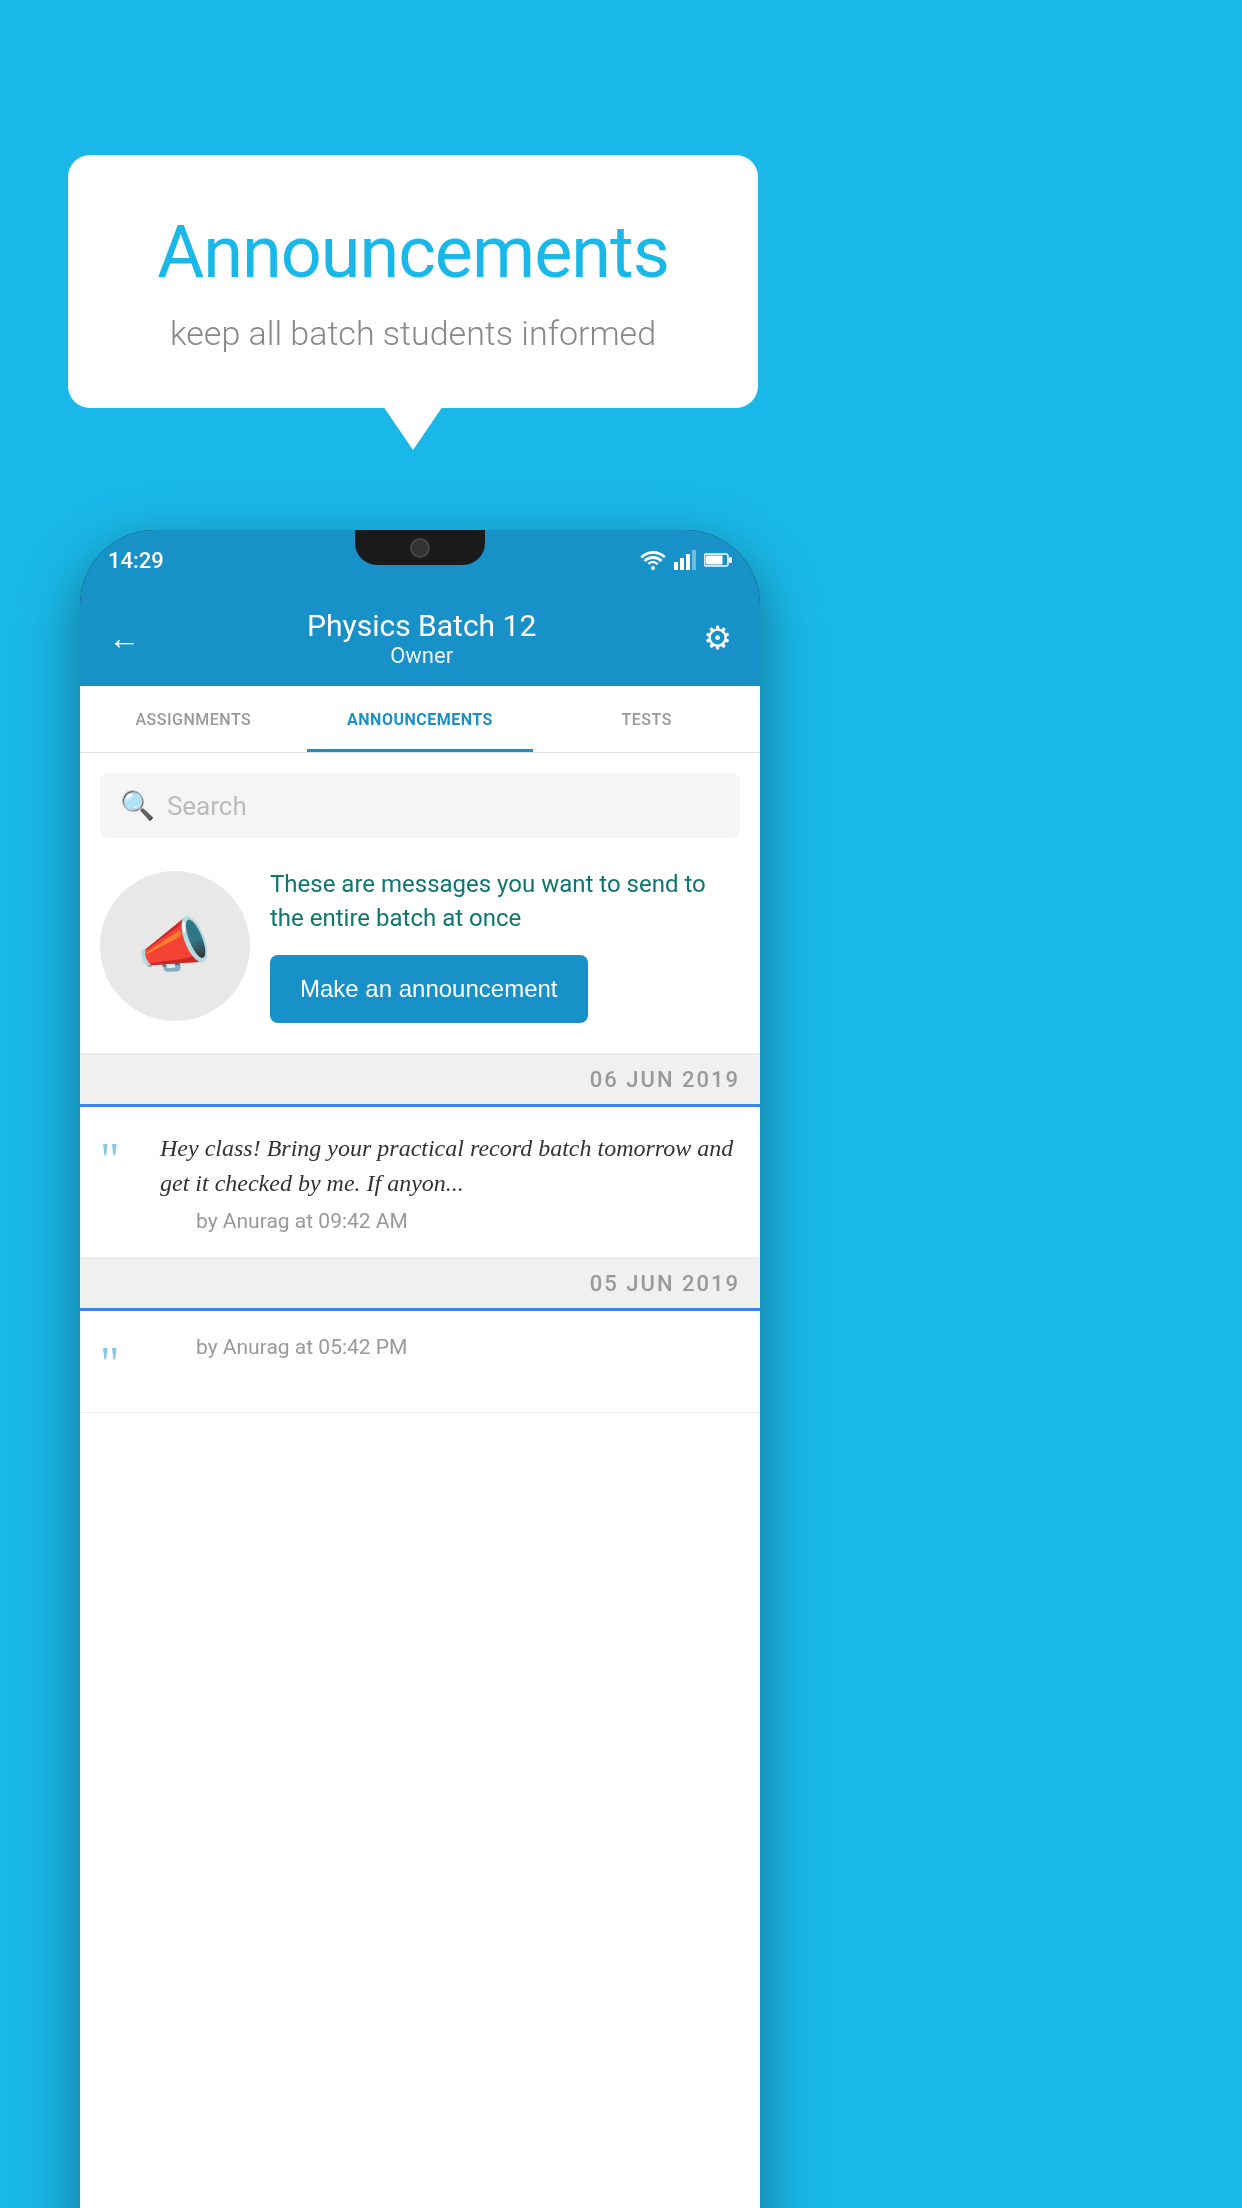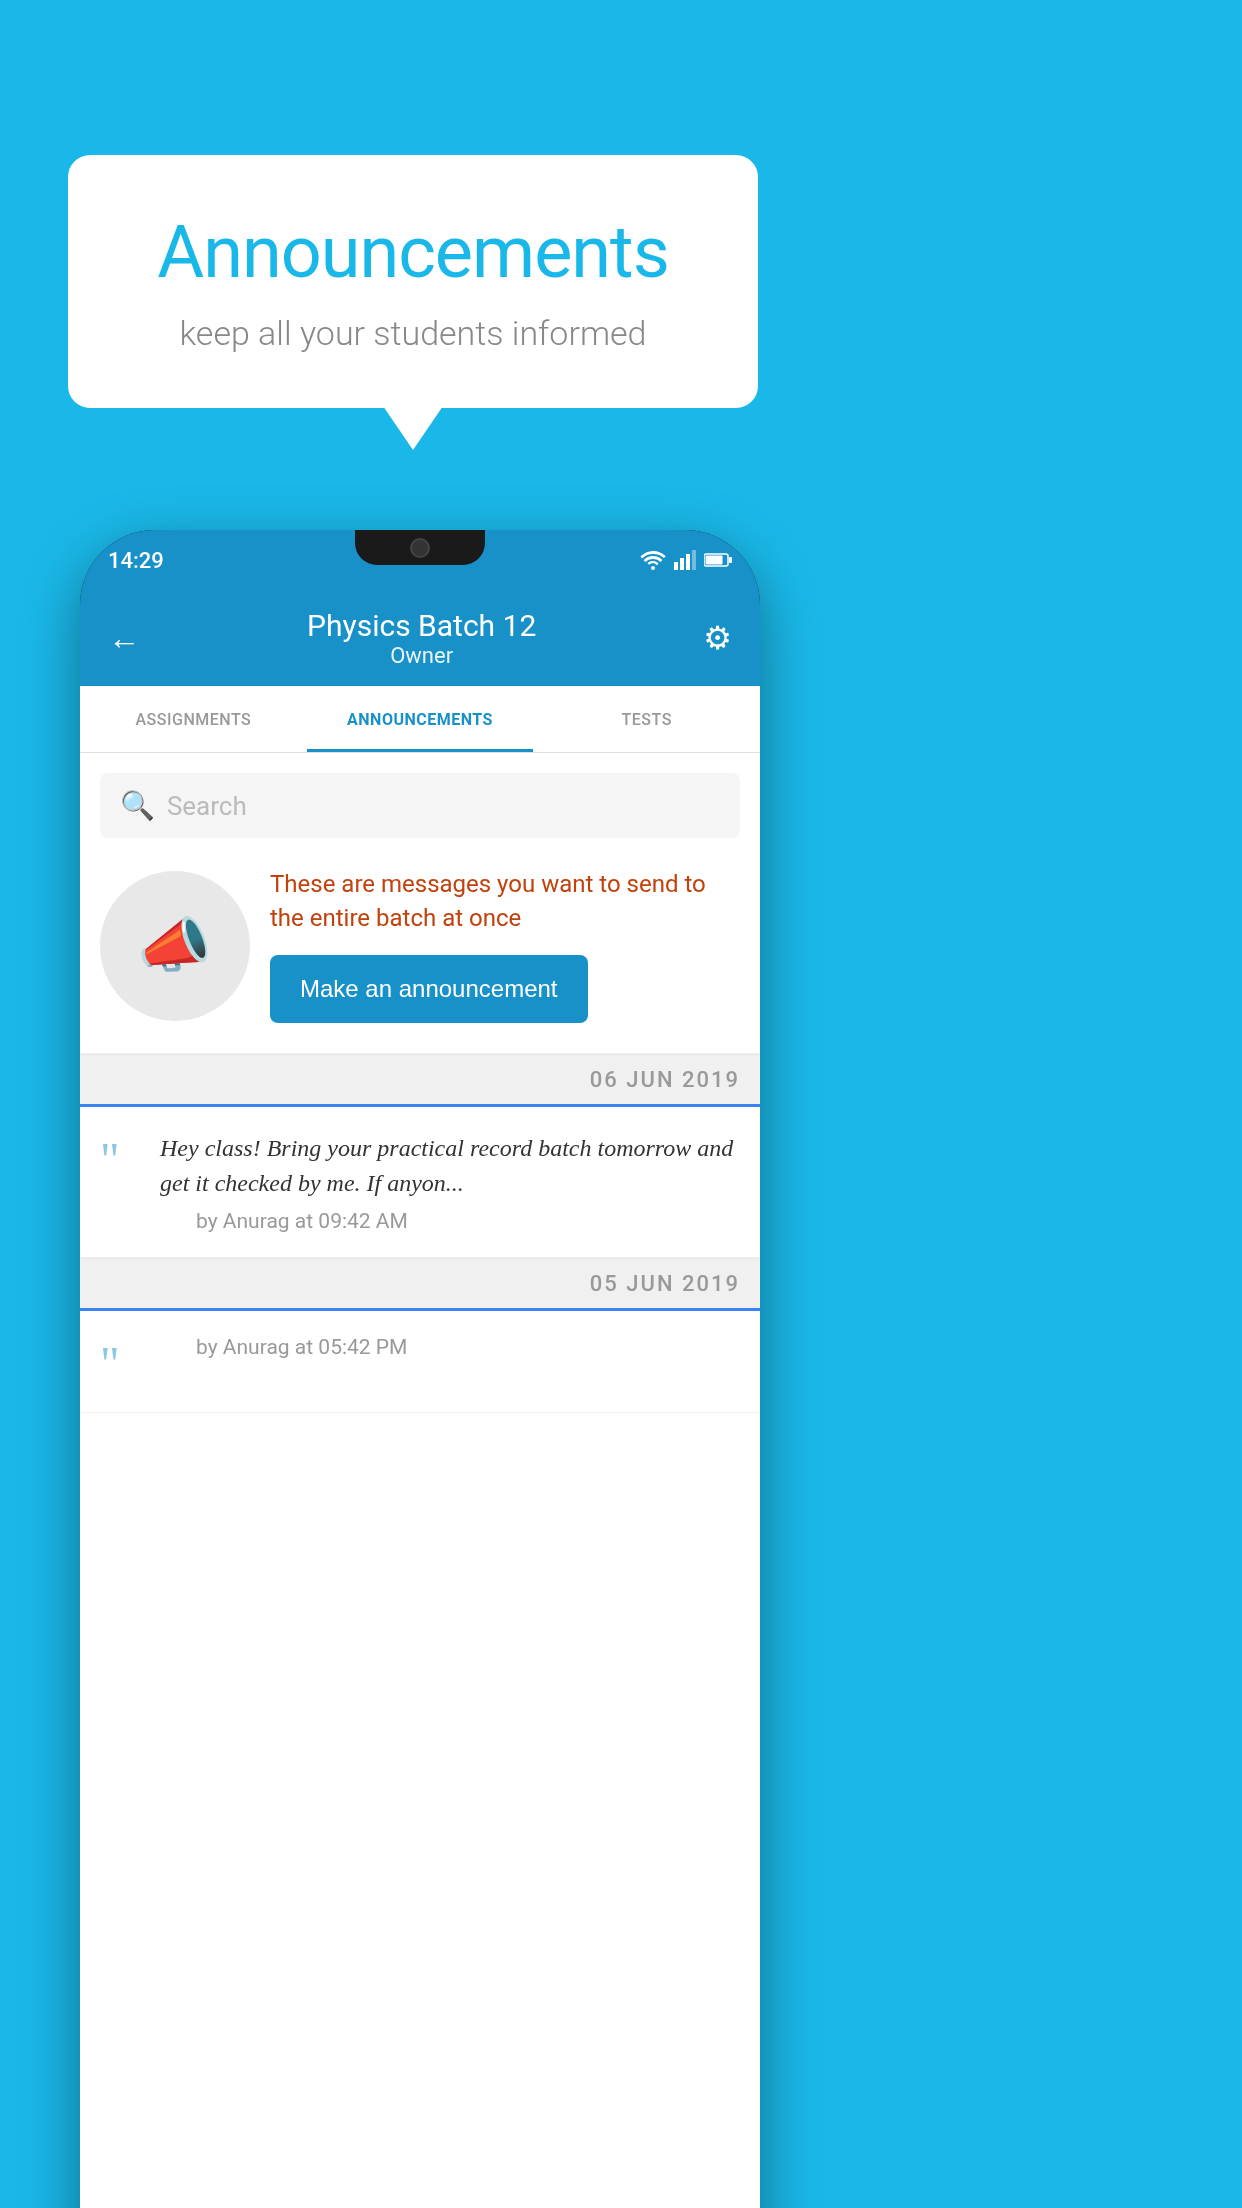--- a/index.html
+++ b/index.html
@@ -231,21 +231,21 @@
     .megaphone-icon {
       font-size: 60px;
       color: #555;
     }
 
     .promo-right {
       flex: 1;
     }
 
     .promo-text {
-      color: #c2410c;
+      color: #0f766e;
       font-size: 24px;
       line-height: 1.4;
       margin-bottom: 20px;
     }
 
     .make-announcement-btn {
       background: #1890c8;
       color: white;
       border: none;
       border-radius: 8px;
@@ -329,21 +329,21 @@
       border-radius: 4px 0 0 4px;
       box-shadow: 0 90px 0 #333, 0 165px 0 #333;
     }
   </style>
 </head>
 <body>
 
 <div class="speech-bubble-container">
   <div class="speech-bubble">
     <div class="title">Announcements</div>
-    <div class="subtitle">keep all your students informed</div>
+    <div class="subtitle">keep all batch students informed</div>
   </div>
 </div>
 
 <div class="phone-frame">
 
   <div class="phone-status-bar">
     <div class="phone-notch">
       <div class="phone-notch-camera"></div>
     </div>
     <span class="status-time">14:29</span>

